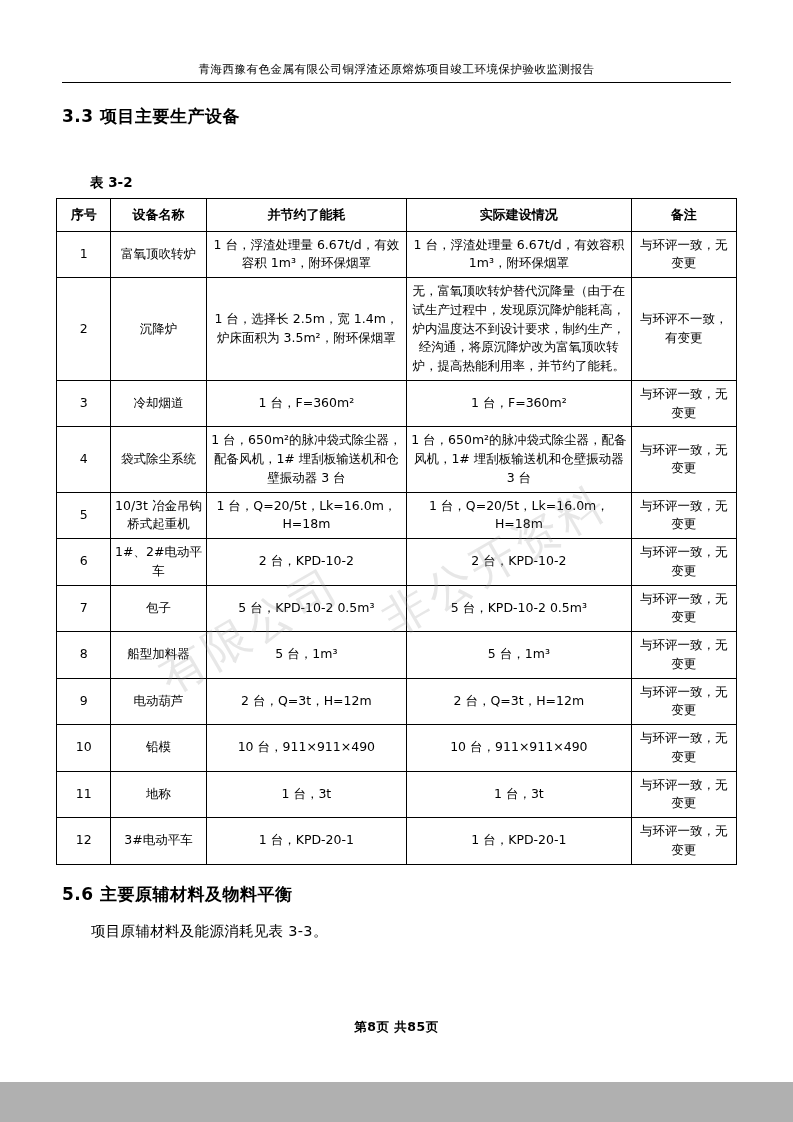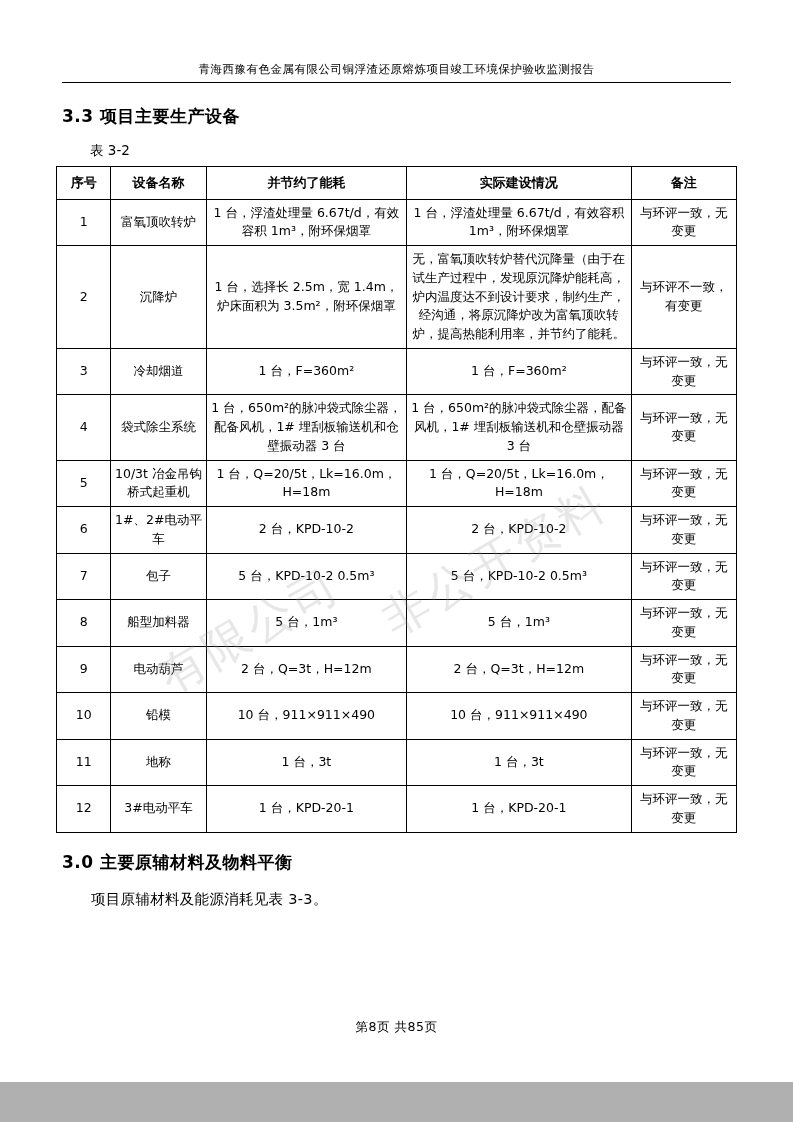--- a/index.html
+++ b/index.html
@@ -57,21 +57,22 @@
   .table-caption {
     margin: 14px 0 6px 0;
     font-size: 13.5px;
     display: flex;
     padding-left: 6px;
   }
   .table-caption .cap-no {
     width: 130px;
     padding-left: 28px;
     box-sizing: border-box;
-    font-weight: normal;
+    font-weight: bold;
+    margin-top: 32px;
   }
   .table-caption .cap-title {
     font-weight: bold;
     letter-spacing: 0.5px;
   }
   table.equip {
     border-collapse: collapse;
     width: 100%;
     table-layout: fixed;
     font-size: 12.5px;
@@ -100,20 +101,21 @@
   col.c-actual { width: 33%; }
   col.c-remark { width: 15.5%; }
   .footer {
     position: absolute;
     left: 0;
     right: 0;
     bottom: 46px;
     text-align: center;
     font-size: 12.5px;
     letter-spacing: 0.5px;
+    font-weight: bold;
   }
   .watermark {
     position: absolute;
     left: 0; top: 0; right: 0; bottom: 0;
     pointer-events: none;
     overflow: hidden;
   }
   .watermark span {
     position: absolute;
     font-size: 46px;
@@ -239,21 +241,21 @@
         <tr>
           <td>12</td>
           <td>3#电动平车</td>
           <td>1 台，KPD-20-1</td>
           <td>1 台，KPD-20-1</td>
           <td>与环评一致，无变更</td>
         </tr>
       </tbody>
     </table>
 
-    <h2 class="section-title-2">3.0 主要原辅材料及物料平衡</h2>
+    <h2 class="section-title-2">5.6 主要原辅材料及物料平衡</h2>
 
     <p class="para">项目原辅材料及能源消耗见表 3-3。</p>
 
   </div>
 
   <div class="watermark">
     <span class="wm1">非公开资料</span>
     <span class="wm2">有限公司</span>
   </div>
 

